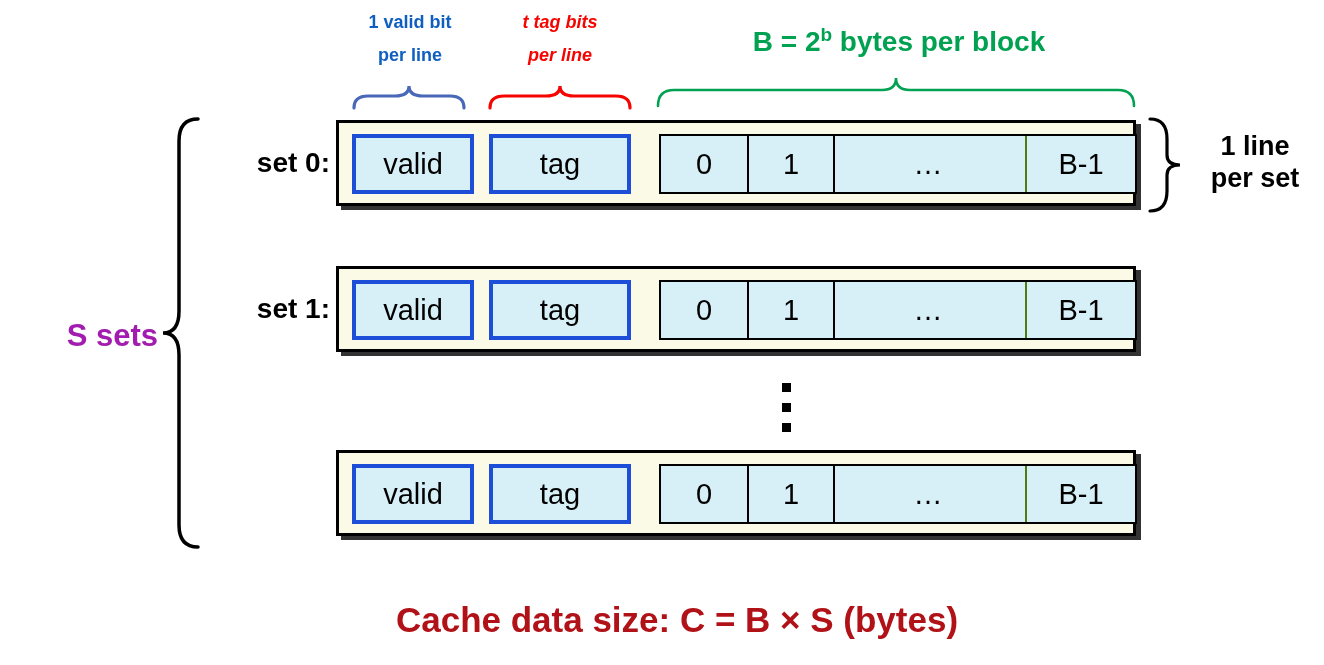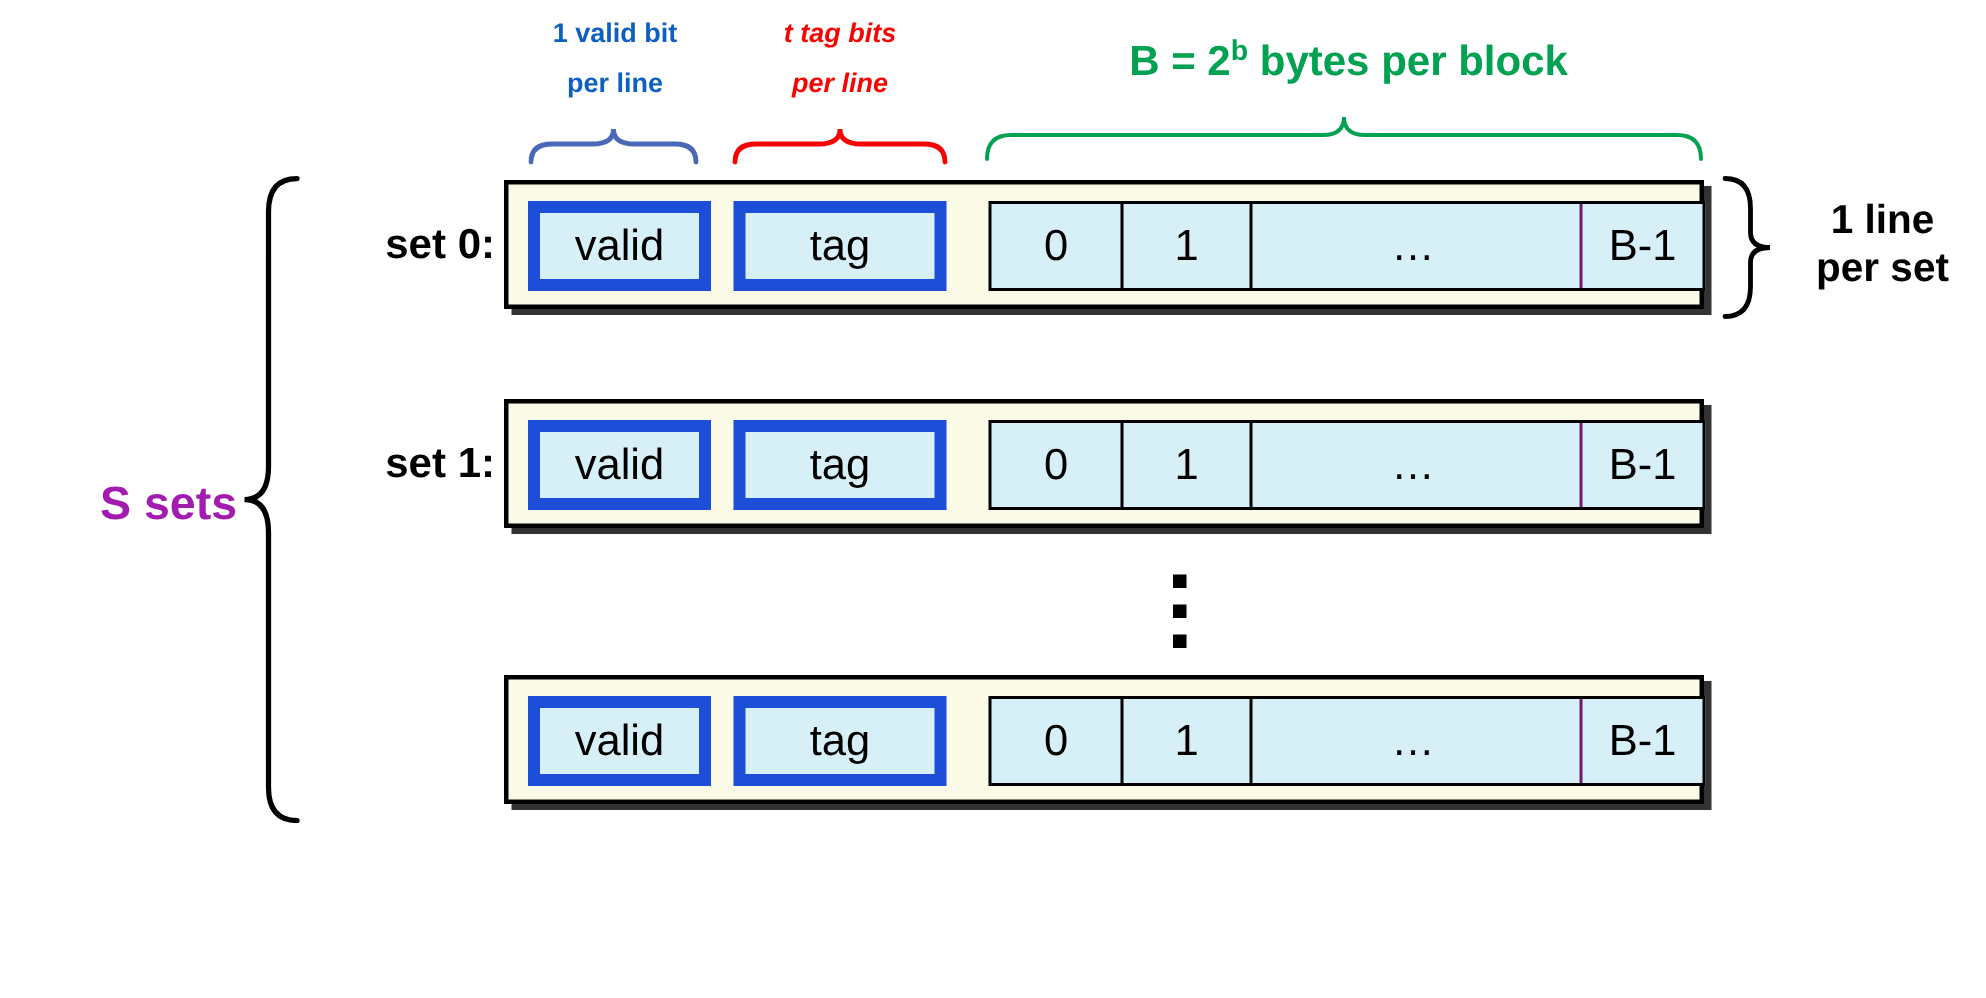--- a/index.html
+++ b/index.html
@@ -27,32 +27,32 @@
   .row { position:absolute; left:0; width:100%; height:86px;border-radius:18px; }
   .row-0 { top:120px; } .row-1 { top:266px; } .row-2 { top:450px; }
   .row-label { position:absolute; left:110px; width:220px; top:50%;
                transform:translateY(-50%); text-align:right;
                font-weight:bold; font-size:28px; color:#000;
                white-space:nowrap; }
   .row-box { position:absolute; left:336px; top:0; width:800px; height:86px;
              background:#FBFAE7; border:3px solid #000;
              box-shadow:5px 4px 0 rgba(0,0,0,0.8); }
   .cell { position:absolute; top:11px; height:60px; background:#D7F0F7;
-          border:8px solid #1d4ed8; display:flex; align-items:center;
+          border:4px solid #1d4ed8; display:flex; align-items:center;
           justify-content:center; font-size:29px; color:#000; }
   .cell.valid-c { left:13px;  width:122px; }
   .cell.tag-c   { left:150px; width:142px; }
   .block-c { position:absolute; left:320px; top:11px; width:478px; height:60px;
              background:#D7F0F7; border:2px solid #000; display:flex; }
   .bcell { display:flex; align-items:center; justify-content:center;
            font-size:29px; color:#000; height:100%; }
   .bcell.b0    { width:86px; }
   .bcell.b1    { width:86px;  border-left:2px solid #000; }
   .bcell.bdots { flex:1;      border-left:2px solid #000; letter-spacing:4px; }
-  .bcell.blast { width:82px;  border-left:2px solid #701a75; }
+  .bcell.blast { width:110px;  border-left:2px solid #4d7c0f; }
   
   .vdots { position:absolute; left:782px; top:383px; display:flex;
            flex-direction:column; gap:11px; }
   .vdots span { width:9px; height:9px; background:#000; display:block; }
   
   .caption { position:absolute; left:30px; top:600px; width:1294px;
              text-align:center; font-weight:bold; font-size:35px;
              color:#B11218; }
 </style>
 </head>
@@ -137,14 +137,15 @@
       <div class="cell tag-c">tag</div>
       <div class="block-c">
         <div class="bcell b0">0</div>
         <div class="bcell b1">1</div>
         <div class="bcell bdots">…</div>
         <div class="bcell blast">B-1</div>
       </div>
     </div>
   </div>
 
+  <div class="caption">Cache data size: C = B × S (bytes)</div>
 
 </div>
 
 </body></html>

